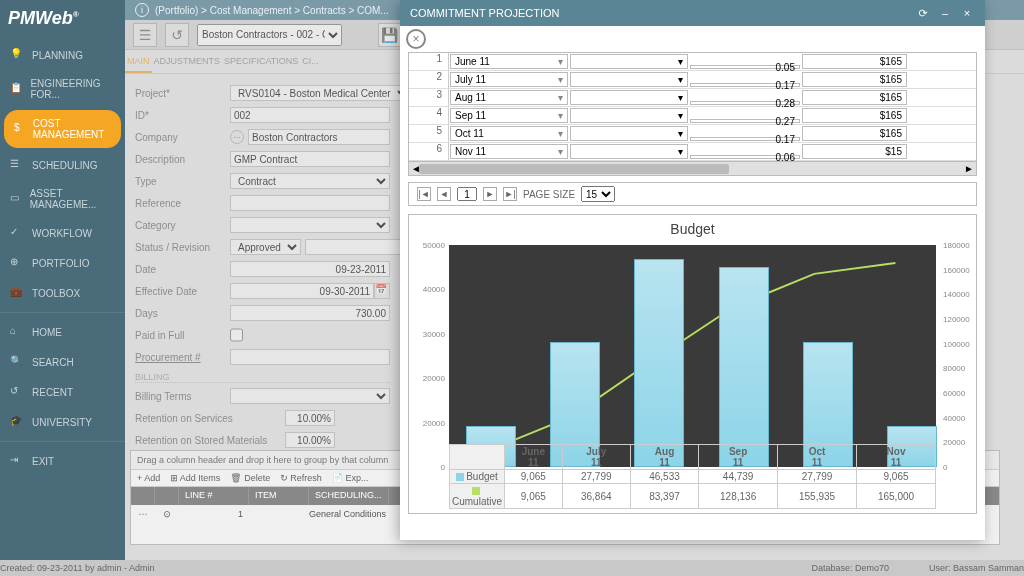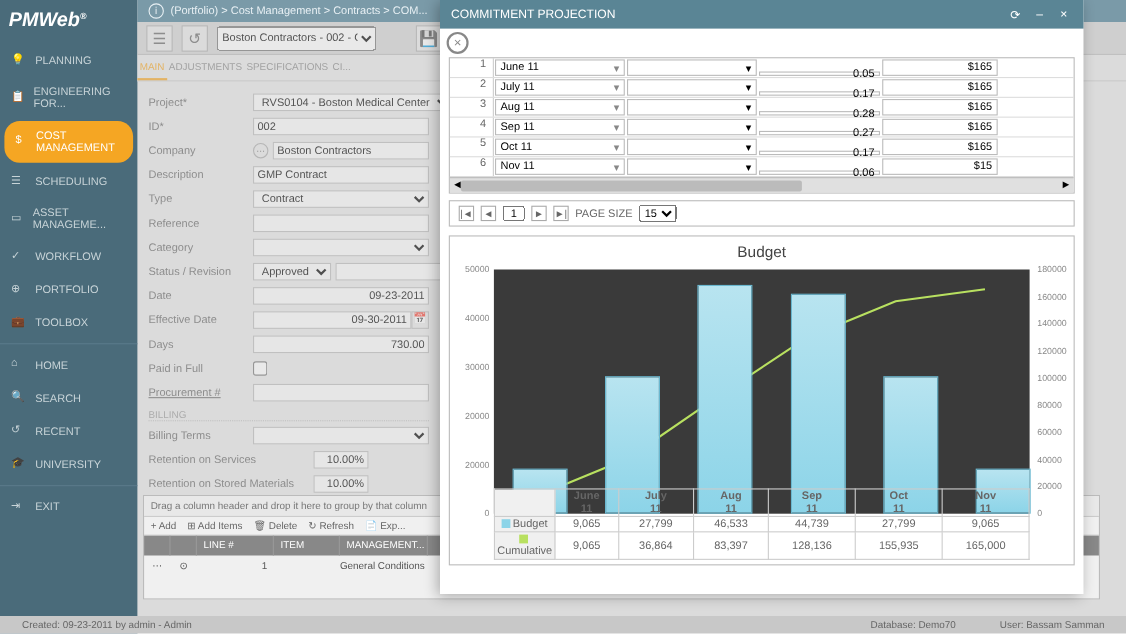--- a/index.html
+++ b/index.html
@@ -41,21 +41,21 @@
     
     
     .bottom-grid { position: absolute; left: 130px; top: 450px; width: 870px; height: 95px; border: 1px solid #bbb; background: #f0f0f0; font-size: 9px; }
     .bg-header { background: #e8e8e8; padding: 4px 6px; border-bottom: 1px solid #ccc; color: #777; }
     .bg-tools { display: flex; gap: 10px; padding: 3px 6px; border-bottom: 1px solid #ccc; }
     .bg-tool { color: #666; cursor: pointer; }
     .bg-cols { display: flex; background: #888; color: #fff; height: 18px; }
     .bg-col { padding: 3px 6px; border-right: 1px solid #999; }
     
     
-    .footer { position: absolute; left: 0; bottom: 0; right: 0; height: 16px; background: #c8c8c8; font-size: 9px; color: #666; display: flex; align-items: center; padding: 0 20px; }
+    .footer { position: absolute; left: 0; bottom: 0; right: 0; height: 16px; background: #c8c8c8; font-size: 9px; color: #666; display: flex; align-items: center; padding: 0 0; }
     .footer .spacer { flex: 1; }
     
     
     .overlay { position: absolute; left: 125px; top: 20px; right: 0; bottom: 16px; background: rgba(200,200,200,0.4); pointer-events: none; }
     
     
     .modal { position: absolute; left: 400px; top: 0; width: 585px; height: 540px; background: #fff; box-shadow: -2px 2px 12px rgba(0,0,0,0.3); }
     .modal-header { height: 26px; background: #5a8595; color: #fff; display: flex; align-items: center; padding: 0 10px; font-size: 11px; }
     .modal-header .mh-spacer { flex: 1; }
     .modal-header .mh-btn { width: 16px; height: 16px; margin-left: 6px; cursor: pointer; display: flex; align-items: center; justify-content: center; font-size: 11px; }
@@ -278,21 +278,21 @@
     <span class="bg-tool">⊞ <span>Add Items</span></span>
     <span class="bg-tool">🗑 <span>Delete</span></span>
     <span class="bg-tool">↻ <span>Refresh</span></span>
     <span class="bg-tool">📄 <span>Exp...</span></span>
   </div>
   <div class="bg-cols">
     <div class="bg-col" style="width:24px"></div>
     <div class="bg-col" style="width:24px"></div>
     <div class="bg-col" style="width:70px">LINE #</div>
     <div class="bg-col" style="width:60px">ITEM</div>
-    <div class="bg-col" style="width:80px">MANAGEMENT...</div>
+    <div class="bg-col" style="width:80px">SCHEDULING...</div>
   </div>
   <div style="display:flex;height:18px;align-items:center;font-size:9px;color:#555">
     <div style="width:24px;text-align:center">⋯</div>
     <div style="width:24px;text-align:center">⊙</div>
     <div style="width:70px;text-align:right;padding-right:6px">1</div>
     <div style="width:60px"></div>
     <div style="width:110px">General Conditions</div>
     <div style="width:80px;text-align:right">2.00</div>
     <div style="width:100px;text-align:right">$100,000.00</div>
     <div style="width:100px;text-align:right">$200,000.00</div>

